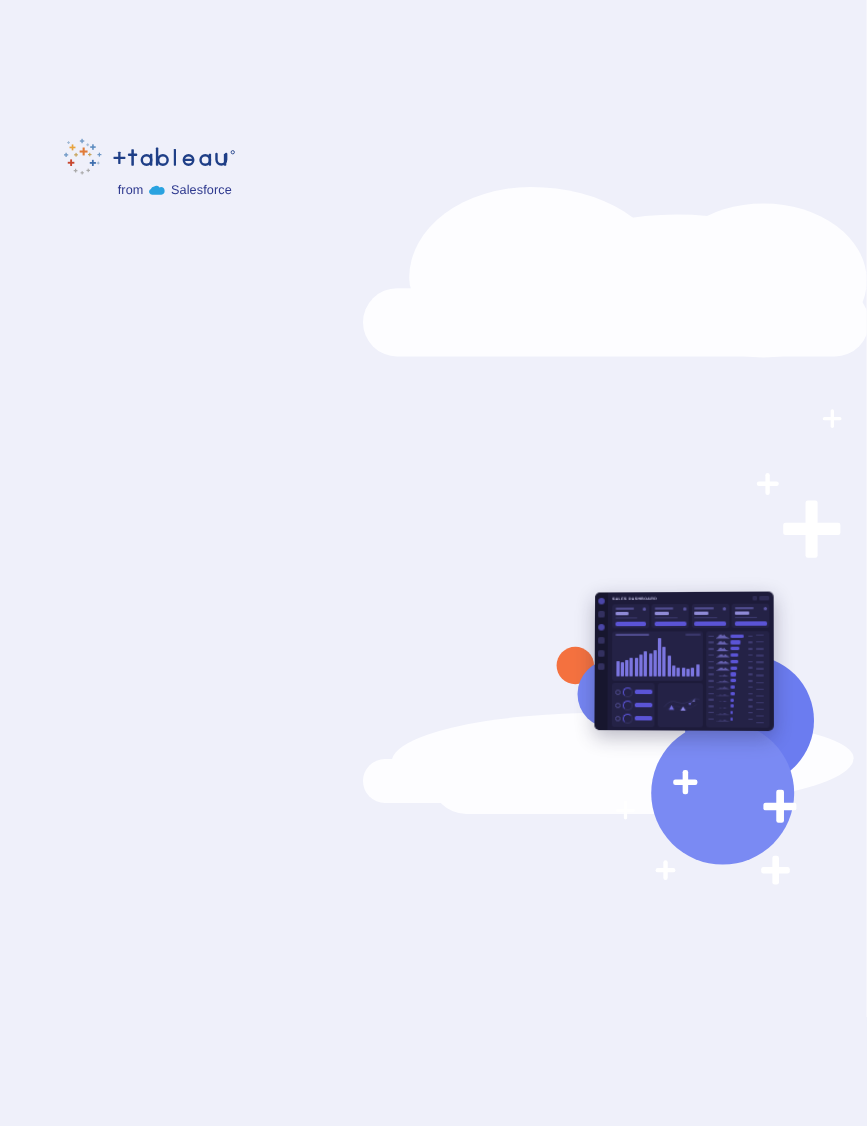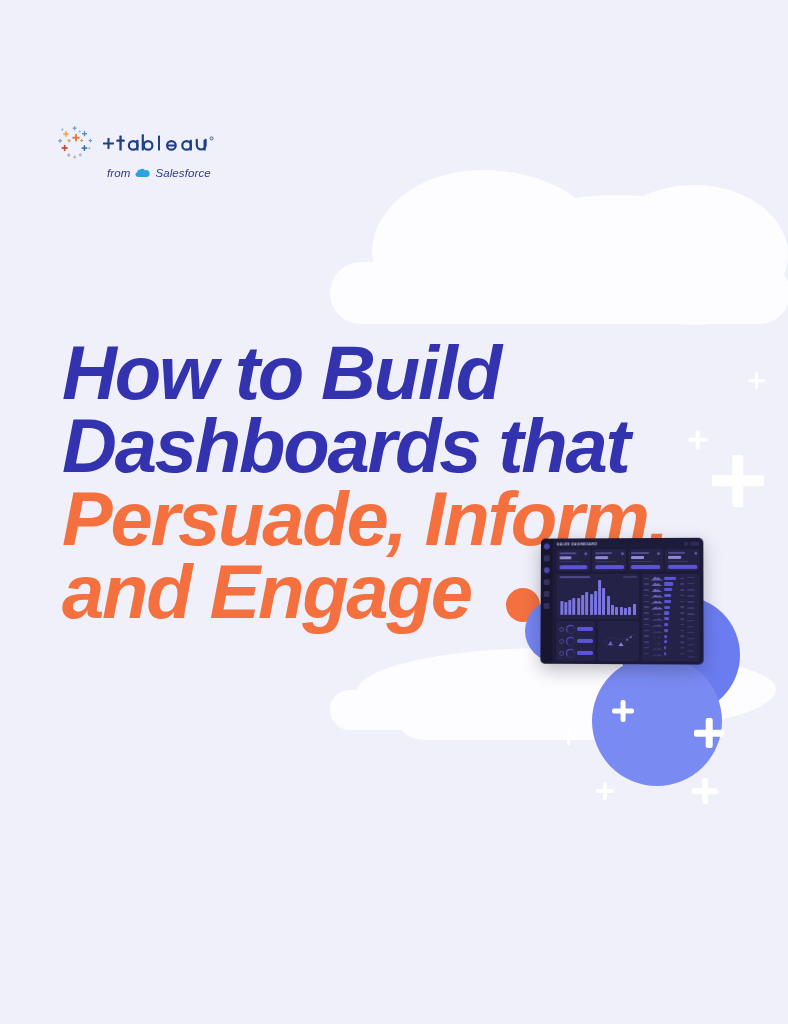--- a/index.html
+++ b/index.html
@@ -10,21 +10,20 @@
   body {
     font-family: "Liberation Sans", sans-serif;
   }
 
   .page {
     position: relative;
     width: 788px;
     height: 1024px;
     overflow: hidden;
     background: #eff0fa;
-    font-style: italic;
   }
 
   
   .cloud {
     position: absolute;
     background: #fdfdff;
     border-radius: 50%;
     filter: blur(0.4px);
   }
   .cloud-top-a { left: 372px; top: 170px; width: 230px; height: 150px; border-radius: 48% 52% 45% 55% / 55% 50% 50% 45%; }
@@ -278,26 +277,20 @@
 
     <div class="logo-sub">
       <span class="logo-sub-text">from</span>
       <svg class="sf-cloud" viewBox="0 0 34 22">
         <path d="M12.3 3.2a6.2 6.2 0 0 1 9.6 1.6 7.1 7.1 0 0 1 2.9-.6 7 7 0 0 1 .6 13.9H9.1A5.9 5.9 0 0 1 3.6 15 5.6 5.6 0 0 1 6.4 7.8a6.1 6.1 0 0 1 5.9-4.6z" fill="#2aa3e0"></path>
       </svg>
       <span class="logo-sub-text">Salesforce</span>
     </div>
   </div>
 
-  <h1 class="headline">
-    <span class="hl-line hl-blue">How to Build</span>
-    <span class="hl-line hl-blue">Dashboards that</span>
-    <span class="hl-line hl-orange">Persuade, Inform,</span>
-    <span class="hl-line hl-orange">and Engage</span>
-  </h1>
 
   <div class="cloud cloud-bot-a"></div>
   <div class="cloud cloud-bot-b"></div>
   <div class="cloud cloud-bot-c"></div>
 
   <div class="circle circle-orange"></div>
   <div class="circle circle-blue-mid"></div>
   <div class="circle circle-blue-right"></div>
   <div class="circle circle-blue-big"></div>
 

